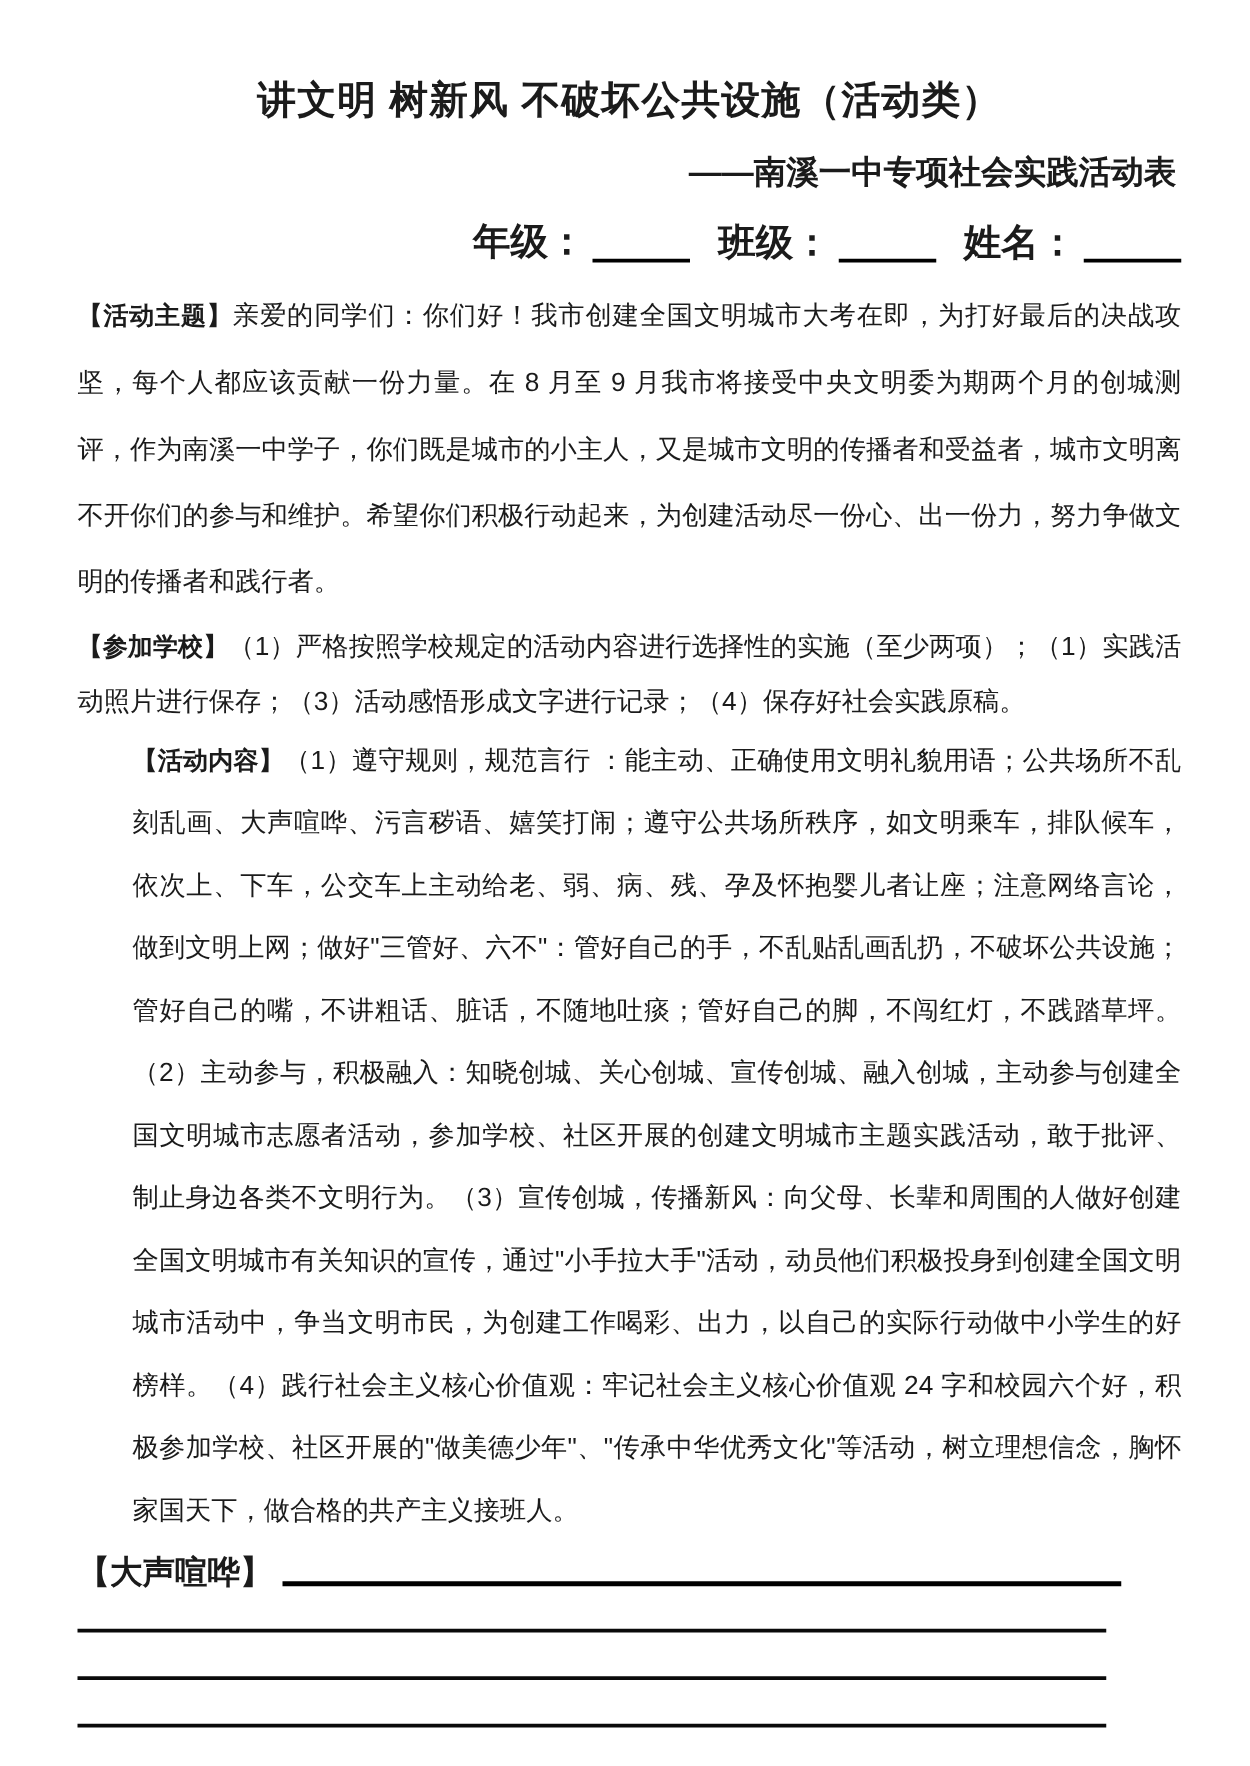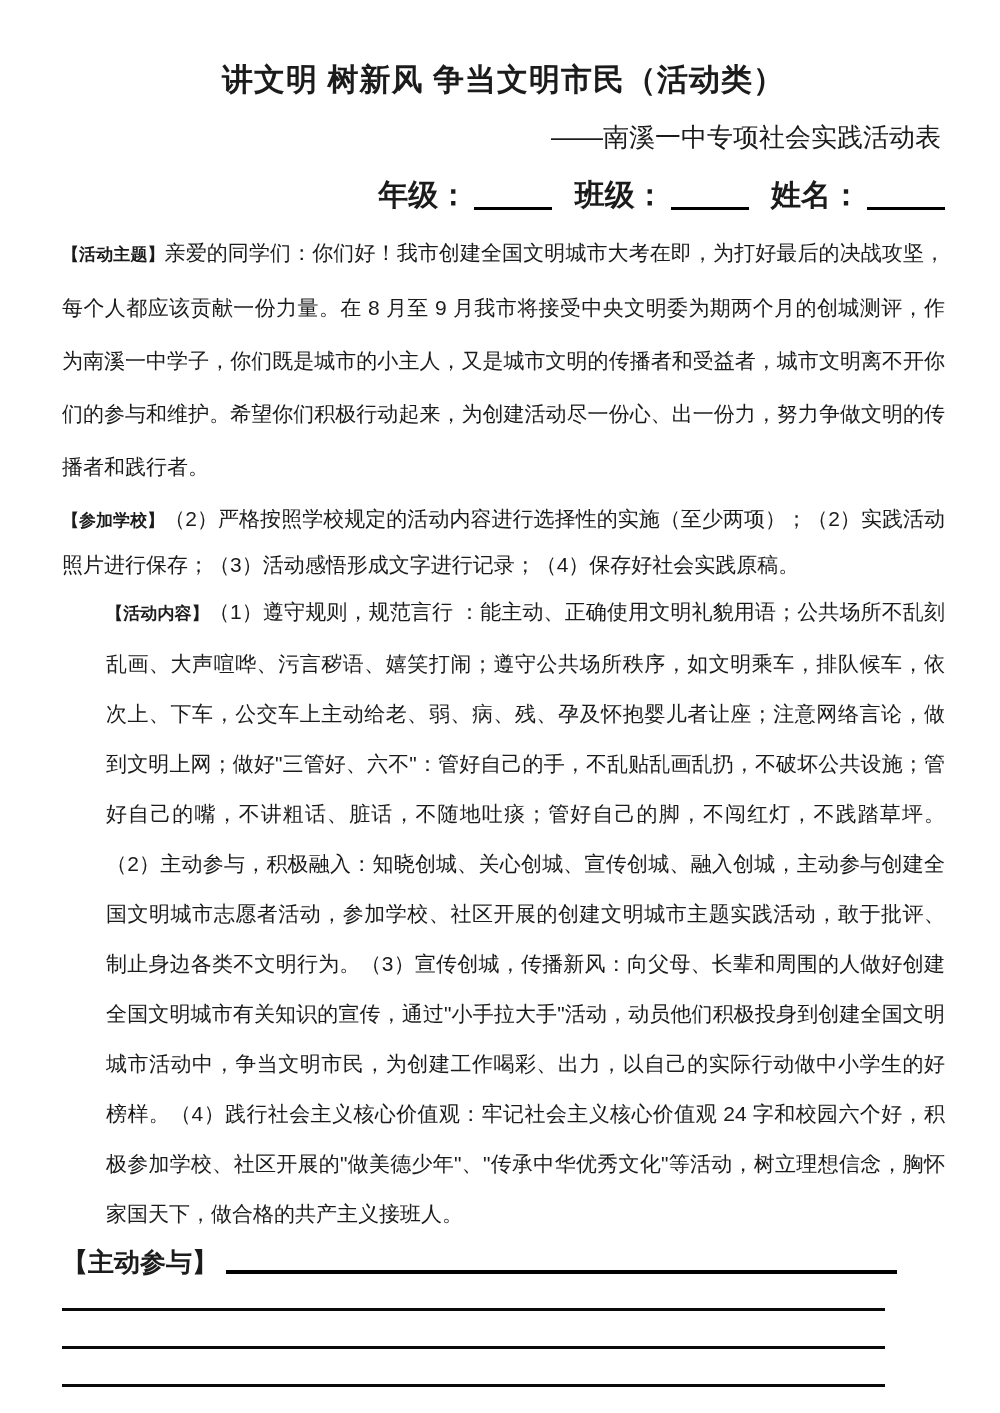--- a/index.html
+++ b/index.html
@@ -26,21 +26,21 @@
     line-height: 44px;
     font-weight: 700;
     text-align: center;
     letter-spacing: 1px;
     color: #1b1b1b;
   }
   .subtitle {
     margin-top: 18px;
     font-size: 26px;
     line-height: 34px;
-    font-weight: 400;
+    font-weight: 700;
     text-align: right;
     padding-right: 4px;
   }
   .form-line {
     margin-top: 24px;
     font-size: 30px;
     line-height: 30px;
     font-weight: 700;
     text-align: right;
     white-space: nowrap;
@@ -57,21 +57,21 @@
   }
   .para {
     margin: 0;
     text-align: justify;
     text-justify: inter-character;
     font-size: 21px;
     color: #1b1b1b;
   }
   .para .sec-label {
     font-weight: 700;
-    font-size: 17px;
+    font-size: 20px;
   }
   .para-theme   { margin-top: 16px; line-height: 53px; }
   .para-req     { margin-top: 4px;  line-height: 44px; }
   .para-content { margin-top: 0;    line-height: 50px; margin-left: 44px; }
   .record-header {
     margin-top: 6px;
     display: flex;
     align-items: flex-end;
   }
   .record-label {
@@ -91,44 +91,44 @@
     border-top: 3px solid #0a0a0a;
     margin: 35px 60px 0 0;
   }
   .blank-line:first-child { margin-top: 28px; }
 </style>
 </head>
 <body style="color: rgb(27, 27, 27);">
 
 <div class="page">
 
-  <h1 class="title">讲文明 树新风 争当文明市民（活动类）</h1>
+  <h1 class="title">讲文明 树新风 不破坏公共设施（活动类）</h1>
 
   <div class="subtitle">——南溪一中专项社会实践活动表</div>
 
   <div class="form-line">
     <span class="f-label" style="margin-left:0">年级：</span><span class="blank"></span>
     <span class="f-label">班级：</span><span class="blank"></span>
     <span class="f-label">姓名：</span><span class="blank"></span>
   </div>
 
   <p class="para para-theme">
     <span class="sec-label">【活动主题】</span><span>亲爱的同学们：你们好！我市创建全国文明城市大考在即，为打好最后的决战攻坚，每个人都应该贡献一份力量。在 8 月至 9 月我市将接受中央文明委为期两个月的创城测评，作为南溪一中学子，你们既是城市的小主人，又是城市文明的传播者和受益者，城市文明离不开你们的参与和维护。希望你们积极行动起来，为创建活动尽一份心、出一份力，努力争做文明的传播者和践行者。</span>
   </p>
 
   <p class="para para-req">
-    <span class="sec-label">【参加学校】</span><span>（2）严格按照学校规定的活动内容进行选择性的实施（至少两项）；（2）实践活动照片进行保存；（3）活动感悟形成文字进行记录；（4）保存好社会实践原稿。</span>
+    <span class="sec-label">【参加学校】</span><span>（1）严格按照学校规定的活动内容进行选择性的实施（至少两项）；（1）实践活动照片进行保存；（3）活动感悟形成文字进行记录；（4）保存好社会实践原稿。</span>
   </p>
 
   <p class="para para-content">
     <span class="sec-label">【活动内容】</span><span>（1）遵守规则，规范言行 ：能主动、正确使用文明礼貌用语；公共场所不乱刻乱画、大声喧哗、污言秽语、嬉笑打闹；遵守公共场所秩序，如文明乘车，排队候车，依次上、下车，公交车上主动给老、弱、病、残、孕及怀抱婴儿者让座；注意网络言论，做到文明上网；做好"三管好、六不"：管好自己的手，不乱贴乱画乱扔，不破坏公共设施；管好自己的嘴，不讲粗话、脏话，不随地吐痰；管好自己的脚，不闯红灯，不践踏草坪。（2）主动参与，积极融入：知晓创城、关心创城、宣传创城、融入创城，主动参与创建全国文明城市志愿者活动，参加学校、社区开展的创建文明城市主题实践活动，敢于批评、制止身边各类不文明行为。（3）宣传创城，传播新风：向父母、长辈和周围的人做好创建全国文明城市有关知识的宣传，通过"小手拉大手"活动，动员他们积极投身到创建全国文明城市活动中，争当文明市民，为创建工作喝彩、出力，以自己的实际行动做中小学生的好榜样。（4）践行社会主义核心价值观：牢记社会主义核心价值观 24 字和校园六个好，积极参加学校、社区开展的"做美德少年"、"传承中华优秀文化"等活动，树立理想信念，胸怀家国天下，做合格的共产主义接班人。</span>
   </p>
 
   <div class="record-header">
-    <span class="record-label">【主动参与】</span>
+    <span class="record-label">【大声喧哗】</span>
     <span class="record-fill"></span>
   </div>
 
   <div id="record-lines">
       <div class="blank-line"></div>
       <div class="blank-line"></div>
       <div class="blank-line"></div>
       <div class="blank-line"></div>
       <div class="blank-line"></div>
     </div>

